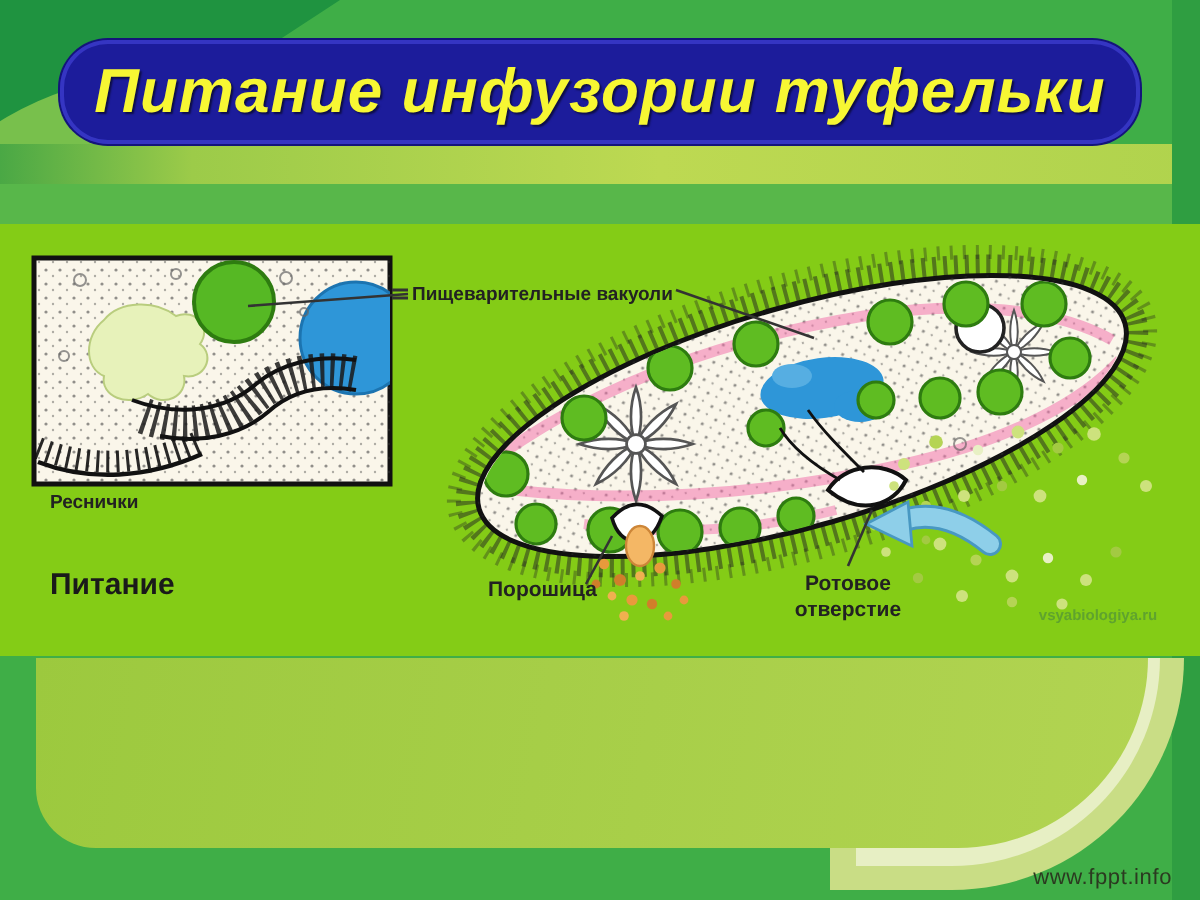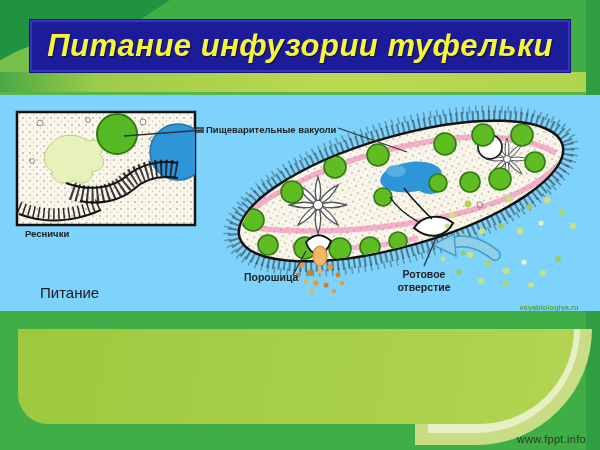--- a/index.html
+++ b/index.html
@@ -18,34 +18,34 @@
   .bg-cream-outer{position:absolute;left:415px;top:329px;width:177px;height:116px;
     background:#c9dd85;border-radius:0 0 120px 0;}
   .bg-cream{position:absolute;left:428px;top:329px;width:152px;height:104px;
     background:#e7efc4;border-radius:0 0 110px 0;}
   .bg-panel{position:absolute;left:18px;top:329px;width:556px;height:95px;
     background:linear-gradient(100deg,#9cc93e,#b2d452);border-radius:0 0 190px 60px;}
 
   
   .title-bar{position:absolute;left:30px;top:20px;width:540px;height:52px;background:#1c1c9b;
     box-shadow:inset 0 0 0 2px #3535c2,0 0 0 1px #14147a;z-index:6;
-    display:flex;align-items:center;justify-content:center;}
+    display:flex;align-items:center;justify-content:center;border-radius:24px;}
   .title-bar span{color:#f7f733;font-size:31px;font-weight:bold;font-style:italic;
     letter-spacing:.5px;text-shadow:1px 1px 1px rgba(0,0,0,.55);white-space:nowrap;}
 
   
-  .content{position:absolute;left:0;top:95px;width:600px;height:216px;background:#7dd3fc;z-index:4;}
+  .content{position:absolute;left:0;top:112px;width:600px;height:216px;background:#84cc16;z-index:4;}
   .content svg{display:block;}
   svg text{font-family:"Liberation Sans",sans-serif;font-weight:bold;fill:#222;}
   .lbl{font-size:9.5px;}
   .lbl-lg{font-size:10.5px;}
 
   
-  .caption{position:absolute;left:40px;top:284px;z-index:5;color:#1a1a1a;
-    font-size:15px;font-weight:normal;line-height:18px;}
+  .caption{position:absolute;left:25px;top:284px;z-index:5;color:#1a1a1a;
+    font-size:15px;font-weight:bold;line-height:18px;}
   .credit{position:absolute;left:505px;top:303px;width:88px;z-index:5;text-align:center;
     font-size:7.5px;font-weight:bold;color:#5fa32e;}
   .fppt{position:absolute;right:14px;bottom:5px;z-index:5;font-size:11px;font-weight:normal;
     color:#2b3a20;letter-spacing:.3px;}
 </style>
 </head>
 <body>
 
 <div class="slide">
 

